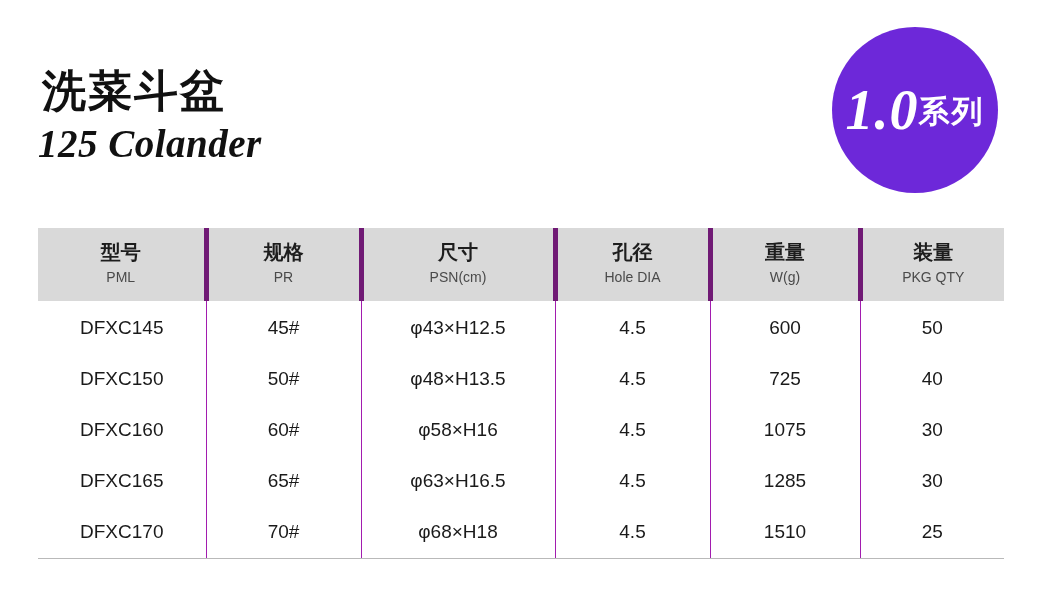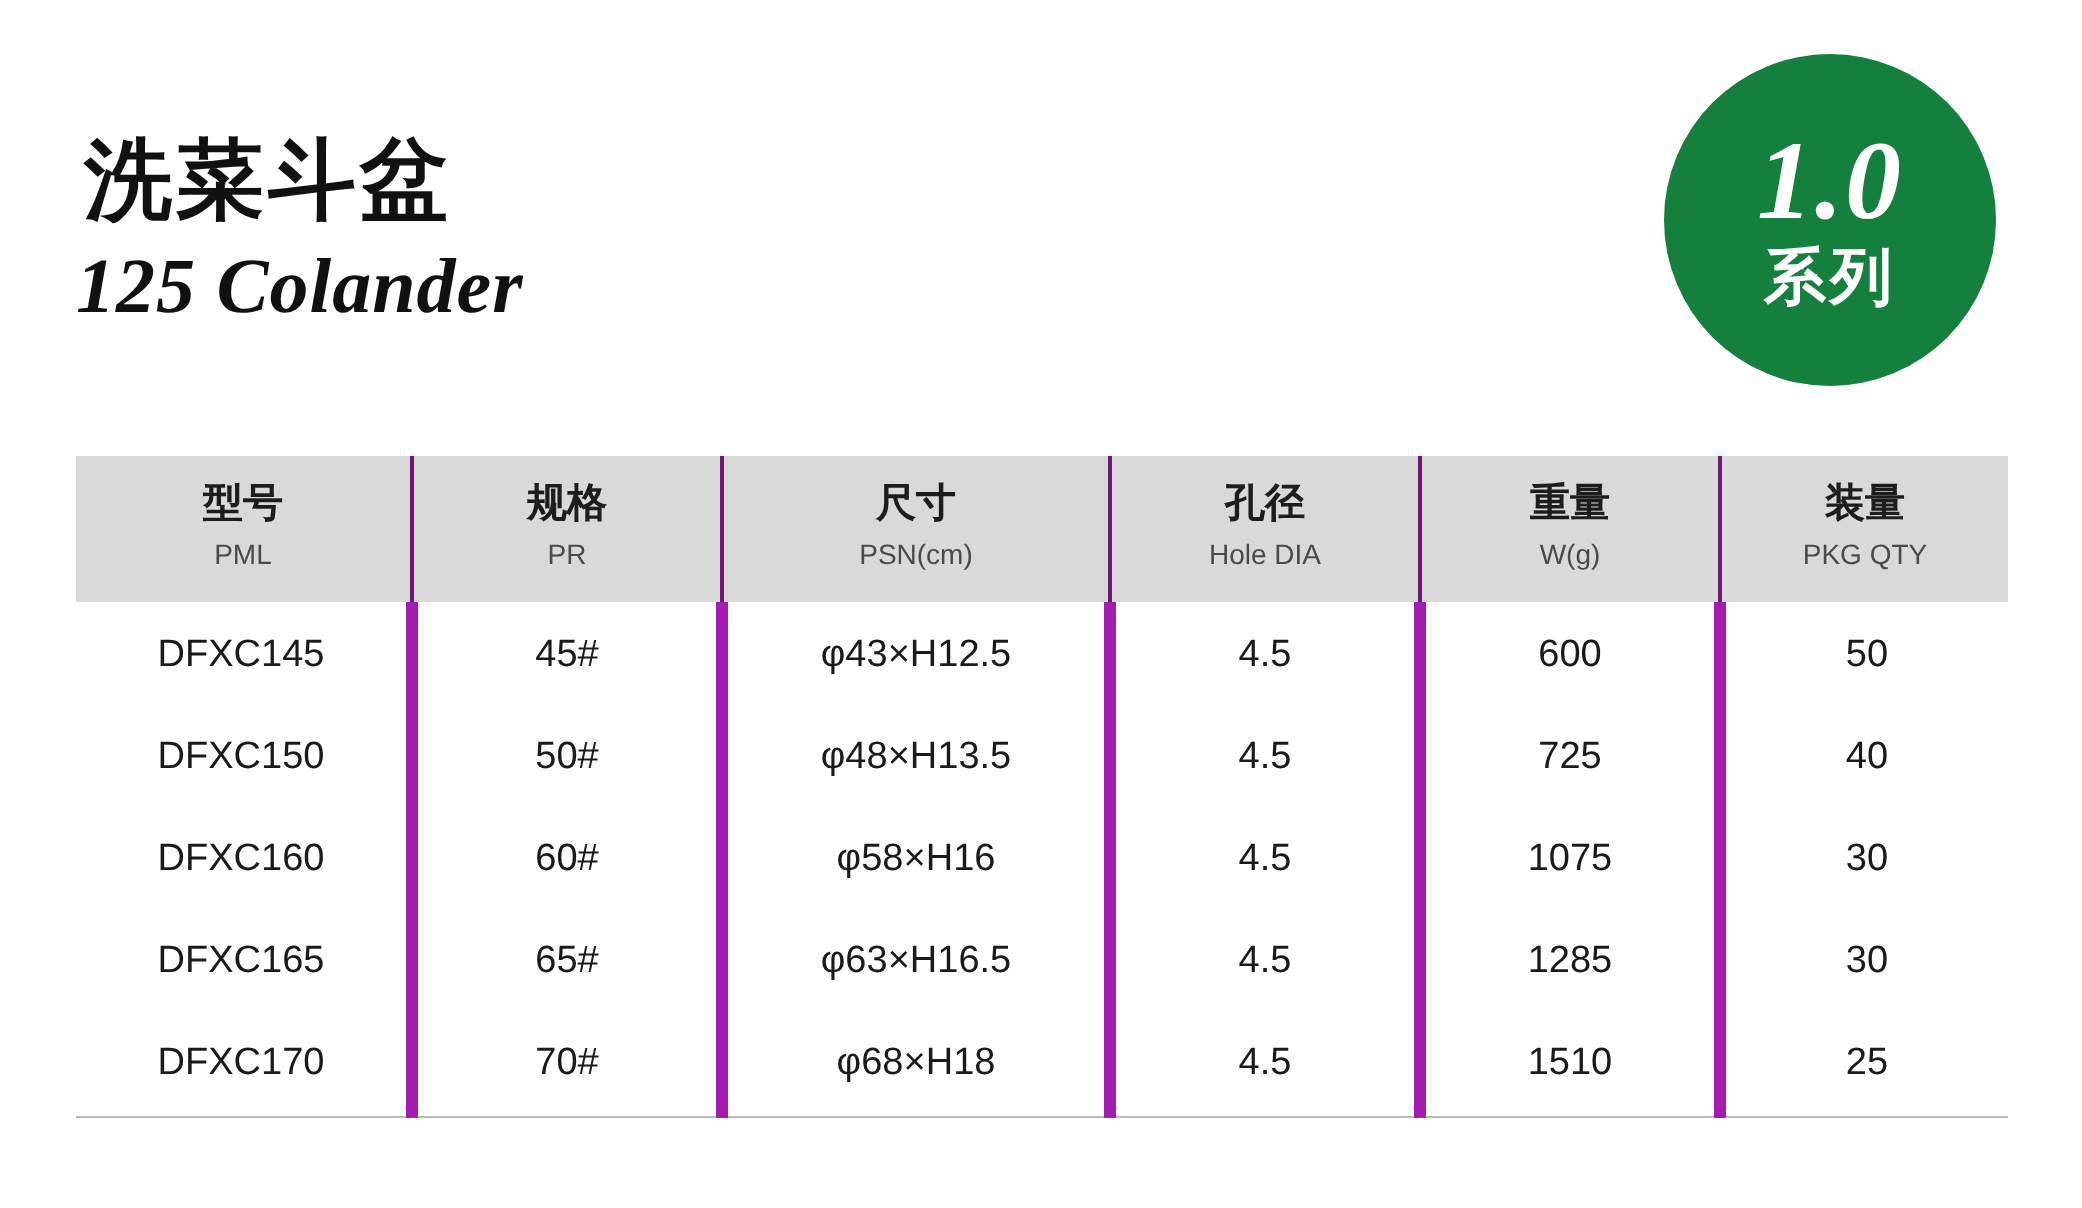--- a/index.html
+++ b/index.html
@@ -49,24 +49,24 @@
   }
 
   
   .badge {
     position: absolute;
     right: 43px;
     top: 27px;
     width: 166px;
     height: 166px;
     border-radius: 50%;
-    background: #15803d;
+    background: #6d28d9;
     color: #ffffff;
     display: flex;
-    flex-direction: column;
+    flex-direction: row;
     align-items: center;
     justify-content: center;
     box-sizing: border-box;
   }
   .badge-number {
     font-family: "Liberation Serif", serif;
     font-style: italic;
     font-weight: bold;
     font-size: 56px;
     line-height: 1;
@@ -88,21 +88,21 @@
     top: 228px;
     width: 966px;
   }
   table.spec {
     border-collapse: collapse;
     width: 100%;
     table-layout: fixed;
   }
   table.spec thead th {
     background: #d9d9d9;
-    border-right: 2px solid #701a75;
+    border-right: 5px solid #701a75;
     padding: 12px 0 13px 0;
     text-align: center;
     vertical-align: middle;
     font-weight: normal;
   }
   table.spec thead th:last-child {
     border-right: none;
   }
   .th-cn {
     display: block;
@@ -118,21 +118,21 @@
     line-height: 1.4;
     margin-top: 3px;
   }
 
   table.spec tbody td {
     text-align: center;
     font-size: 19px;
     color: #1a1a1a;
     padding: 8px 0 8px 0;
     height: 35px;
-    border-right: 6px solid #a21caf;
+    border-right: 1px solid #a21caf;
     white-space: nowrap;
   }
   table.spec tbody td:last-child {
     border-right: none;
   }
   table.spec tbody tr:first-child td {
     padding-top: 10px;
   }
   table.spec tbody tr:last-child td {
     border-bottom: 1px solid #b9b9b9;

